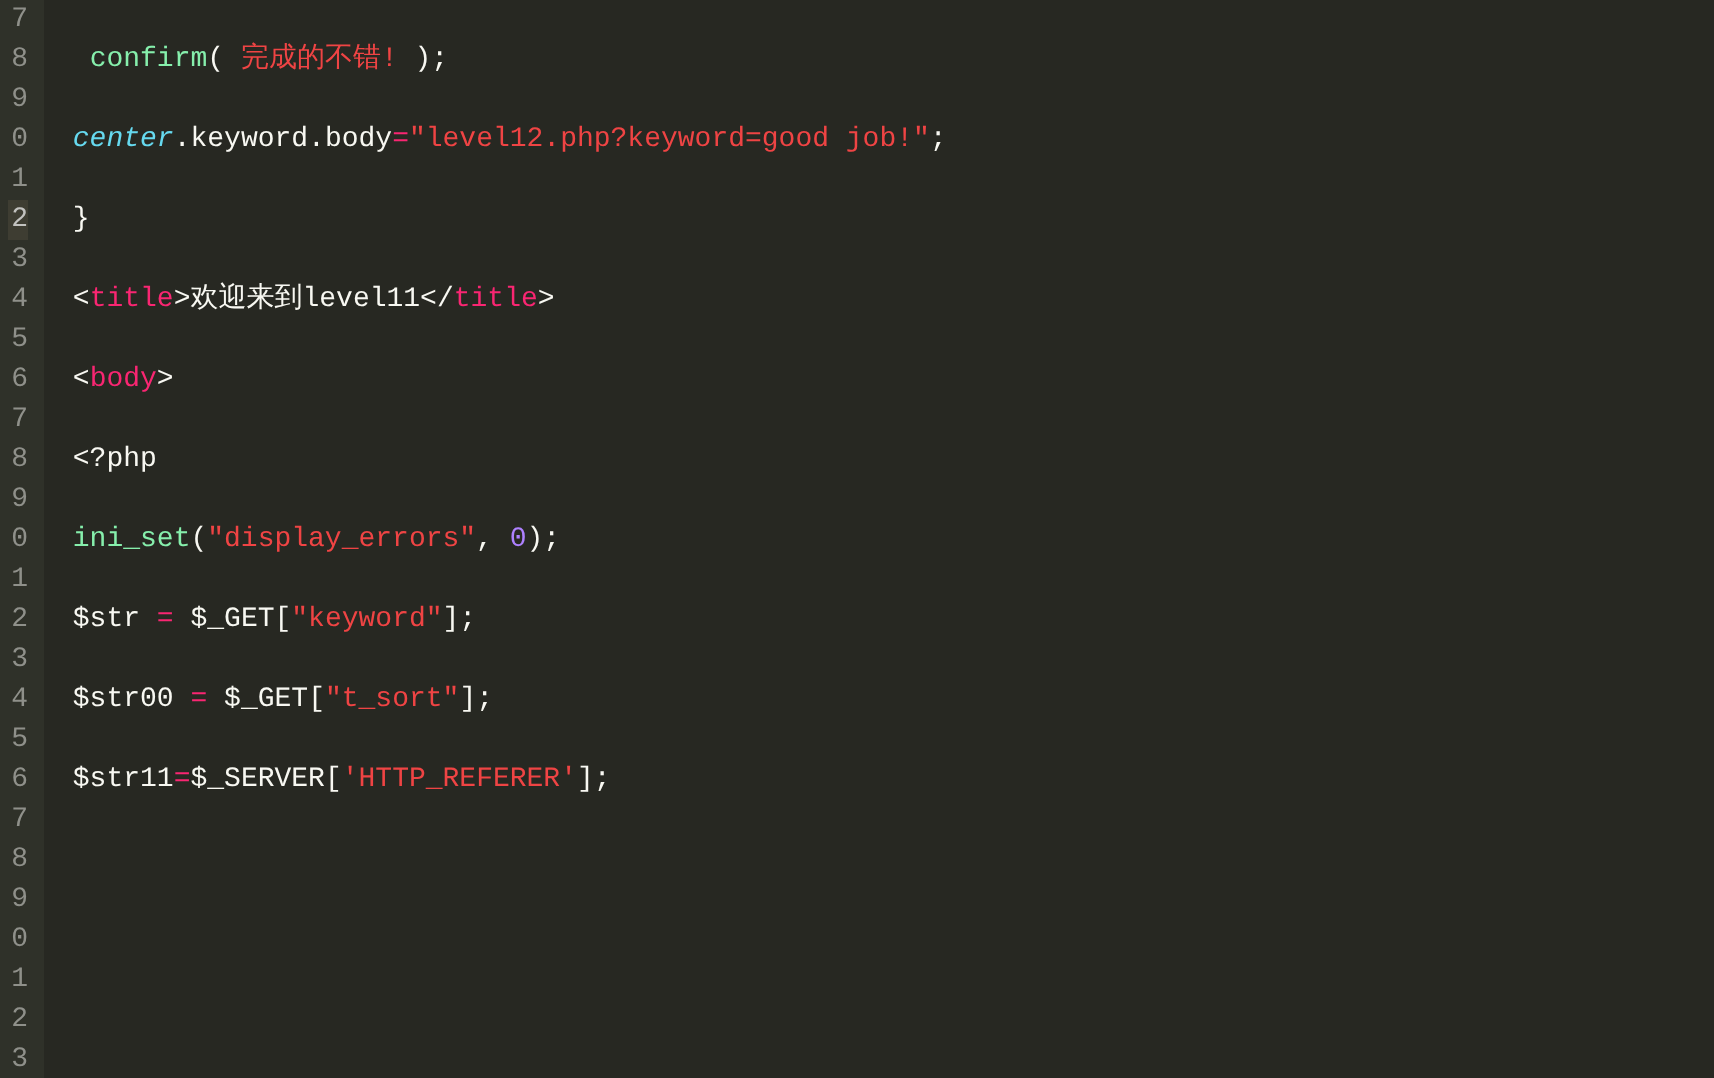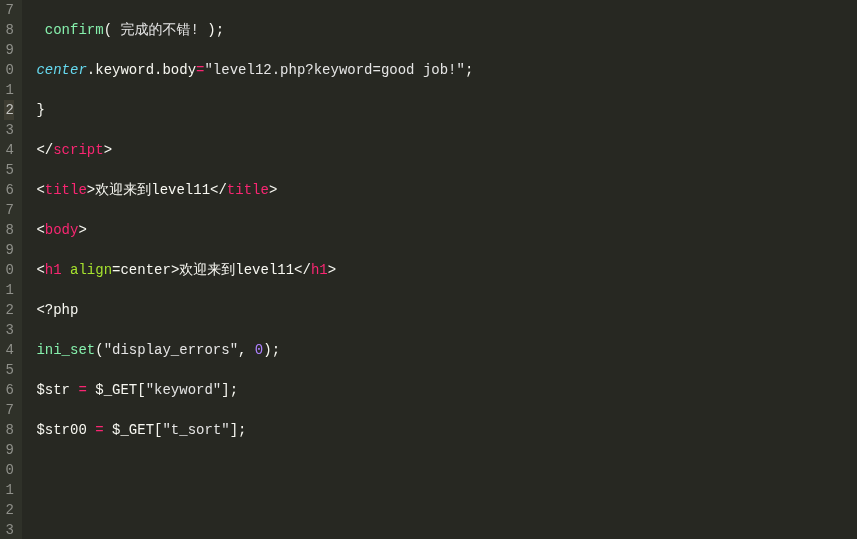--- a/index.html
+++ b/index.html
@@ -37,21 +37,21 @@
     border-left: 1px solid #f8f8f0;
     margin-left: -1px;
     display: inline-block;
     height: 16px;
     vertical-align: middle;
   }
   .c-red    { color: #f92672; }
   .c-blue   { color: #86efac; }
   .c-blue-i { color: #66d9ef; font-style: italic; }
   .c-green  { color: #a6e22e; }
-  .c-yellow { color: #e5e5e5; }
+  .c-yellow { color: #ef4444; }
   .c-purple { color: #ae81ff; }
   .c-white  { color: #f8f8f2; }
 </style>
 </head>
 <body>
 
 <div class="gutter" id="gutter">
     <div class="ln">7</div>
     <div class="ln">8</div>
     <div class="ln">9</div>
@@ -78,28 +78,27 @@
     <div class="ln">0</div>
     <div class="ln">1</div>
     <div class="ln">2</div>
     <div class="ln">3</div>
   </div>
 
 <div class="code">
 <div class="codeline">  <span class="c-blue">confirm</span><span class="c-white">( </span><span class="c-yellow">完成的不错!</span><span class="c-white"> );</span></div>
 <div class="codeline"> <span class="c-blue-i">center</span><span class="c-white">.</span><span class="c-white">keyword</span><span class="c-white">.</span><span class="c-white">body</span><span class="c-red">=</span><span class="c-yellow">"level12.php?keyword=good job!"</span><span class="c-white">;</span></div>
 <div class="codeline"> <span class="c-white">}</span></div>
-<div class="codeline"> <span class="c-white">&lt;/</span><span class="c-red">script</span><span class="c-white">&gt;</span></div>
 <div class="codeline"> <span class="c-white">&lt;</span><span class="c-red">title</span><span class="c-white">&gt;</span><span class="c-white">欢迎来到level11</span><span class="c-white">&lt;/</span><span class="c-red">title</span><span class="c-white">&gt;</span></div>
 <div class="codeline"> <span class="c-white">&lt;</span><span class="c-red">body</span><span class="c-white">&gt;</span></div>
-<div class="codeline"> <span class="c-white">&lt;</span><span class="c-red">h1</span><span class="c-white"> </span><span class="c-green">align</span><span class="c-white">=</span><span class="c-white">center</span><span class="c-white">&gt;</span><span class="c-white">欢迎来到level11</span><span class="c-white">&lt;/</span><span class="c-red">h1</span><span class="c-white">&gt;</span></div>
 <div class="codeline"> <span class="c-white">&lt;?php</span></div>
 <div class="codeline"> <span class="c-blue">ini_set</span><span class="c-white">(</span><span class="c-yellow">"display_errors"</span><span class="c-white">, </span><span class="c-purple">0</span><span class="c-white">);</span></div>
 <div class="codeline"> <span class="c-white">$str</span><span class="c-white"> </span><span class="c-red">=</span><span class="c-white"> </span><span class="c-white">$_GET</span><span class="c-white">[</span><span class="c-yellow">"keyword"</span><span class="c-white">];</span></div>
 <div class="codeline"> <span class="c-white">$str00</span><span class="c-white"> </span><span class="c-red">=</span><span class="c-white"> </span><span class="c-white">$_GET</span><span class="c-white">[</span><span class="c-yellow">"t_sort"</span><span class="c-white">];</span></div>
+<div class="codeline"> <span class="c-white">$str11</span><span class="c-red">=</span><span class="c-white">$_SERVER</span><span class="c-white">[</span><span class="c-yellow">'HTTP_REFERER'</span><span class="c-white">];</span></div>
 
 
 
 
 
 
 
 
 
 

